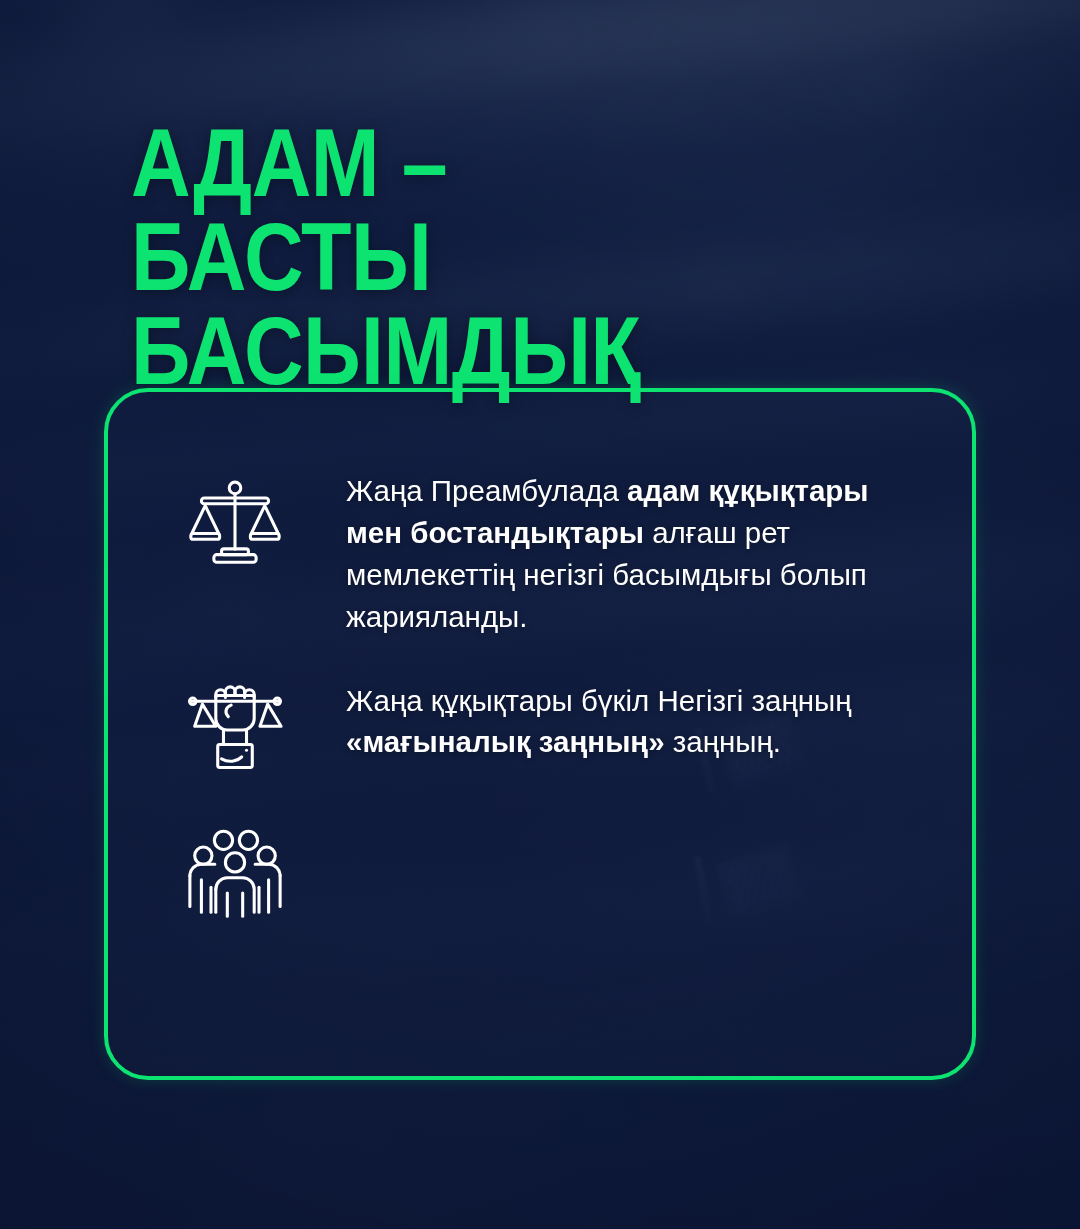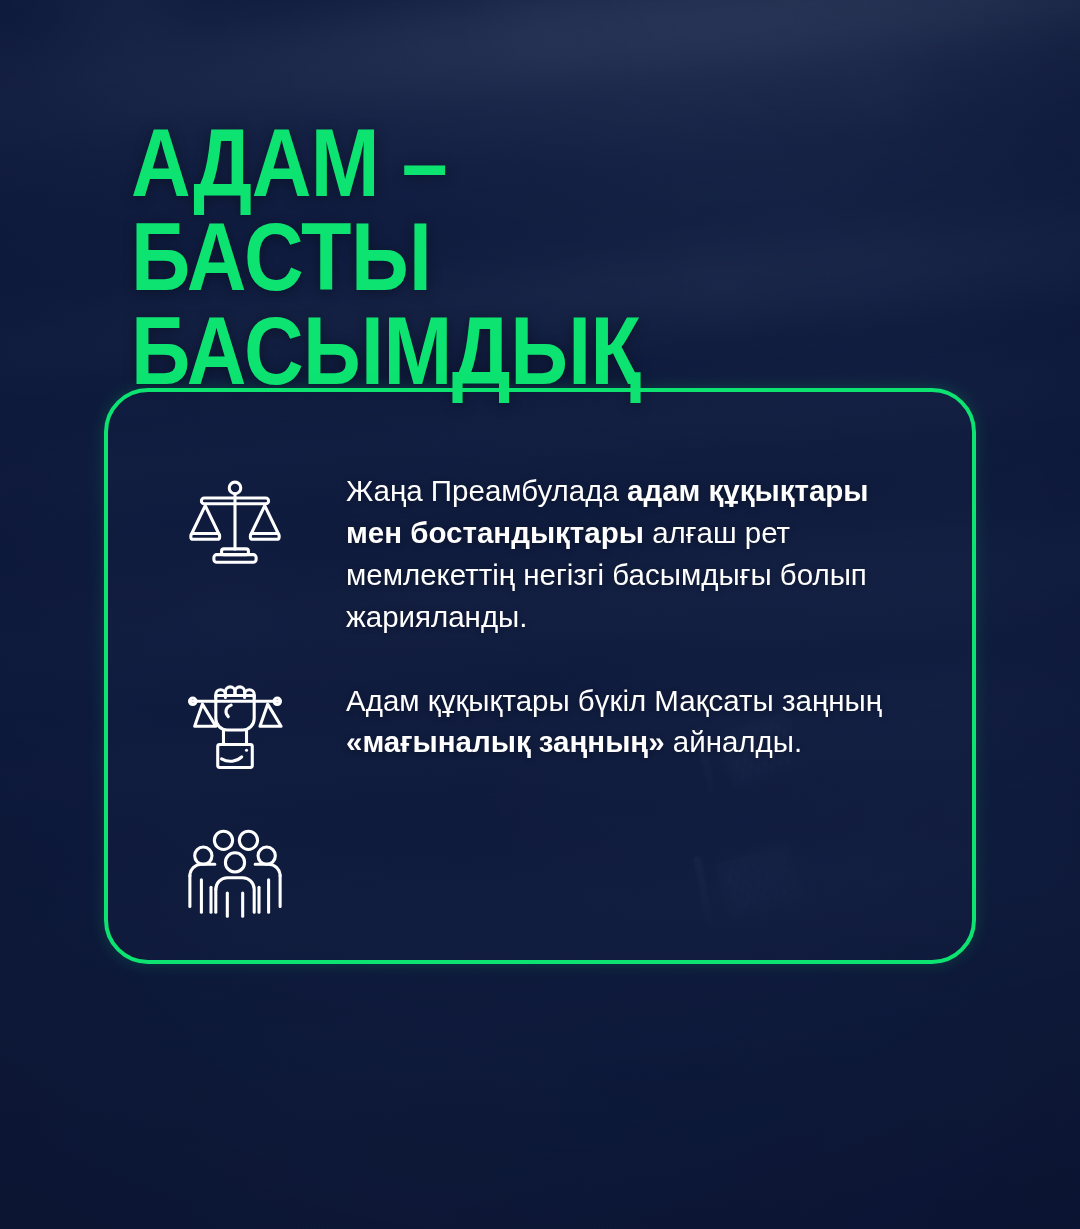--- a/index.html
+++ b/index.html
@@ -131,21 +131,21 @@
     white-space: pre-line;
     text-shadow: 0 2px 14px rgba(0,0,0,0.35);
   }
 
   
   #card {
     position: absolute;
     left: 104px;
     top: 388px;
     width: 872px;
-    height: 576px;
+    height: 692px;
     border: 4px solid #0ce371;
     border-radius: 44px;
     background: rgba(255,255,255,0.012);
     box-shadow: 0 0 16px rgba(12,227,113,0.18);
   }
 
   #bullets {
     position: absolute;
     left: 78px;
     top: 78px;
@@ -247,21 +247,21 @@
             <path d="M30 12 h40 v24 a12 12 0 0 1 -12 12 h-16 a12 12 0 0 1 -12 -12 z"></path>
             <path d="M46 22 c-6 2 -7 8 -3 12"></path>
             <rect x="32" y="63" width="36" height="24" rx="2"></rect>
             <path d="M36 78 c7 4 16 3 21 -2"></path>
             <circle cx="62" cy="69" r="1.6" fill="#ffffff" stroke="none"></circle>
             <line x1="38" y1="48" x2="38" y2="63"></line>
             <line x1="62" y1="48" x2="62" y2="63"></line>
           </svg>
         </div>
         <div class="bullet-text">
-          <span>Адам құқықтары бүкіл Мақсаты заңның </span><b>«мағыналық заңның»</b><span> айналды.</span>
+          <span>Жаңа құқықтары бүкіл Негізгі заңның </span><b>«мағыналық заңның»</b><span> заңның.</span>
         </div>
       </div>
 
       <div class="bullet">
         <div class="bullet-icon">
           <svg viewBox="0 0 100 100" fill="none" stroke="#ffffff" stroke-width="3.2" stroke-linecap="round" stroke-linejoin="round">
 
             <circle cx="38" cy="17" r="9.5"></circle>
             <circle cx="64" cy="17" r="9.5"></circle>
 

